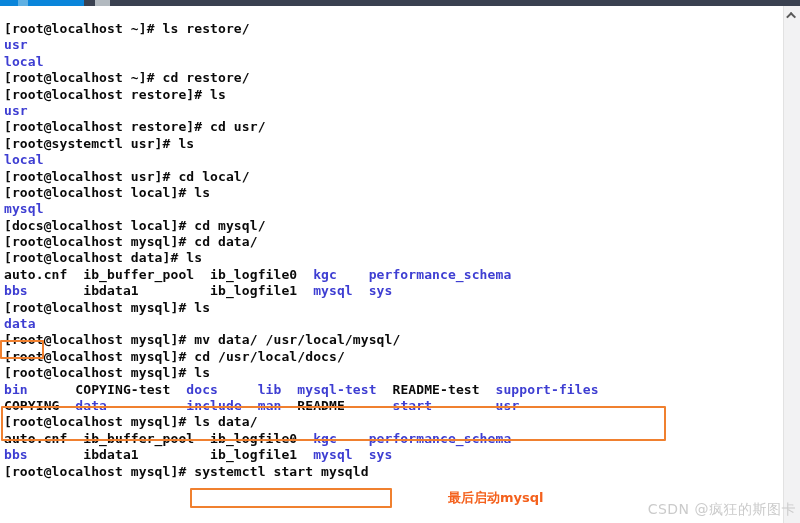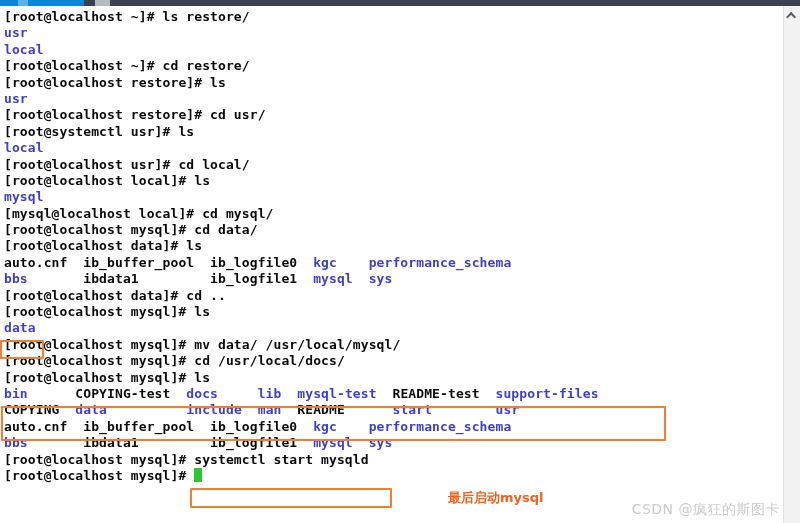--- a/index.html
+++ b/index.html
@@ -13,21 +13,21 @@
   
   .topbar { position: absolute; top: 0; left: 0; width: 800px; height: 6px; background: var(--c-topbar-dark, #3a4150); }
   .topbar .seg-blue { position: absolute; left: 0; top: 0; width: 84px; height: 6px; background: var(--c-topbar-blue, #0a85da); }
   .topbar .seg-tick { position: absolute; left: 18px; top: 0; width: 10px; height: 6px; background: var(--c-topbar-tick, #5fb0e3); }
   .topbar .seg-tab  { position: absolute; left: 95px; top: 0; width: 15px; height: 6px; background: var(--c-topbar-gray, #b2b9bf); }
 
   
   .terminal {
     position: absolute; top: 6px; left: 0; width: 783px; height: 517px;
     background: #ffffff; overflow: hidden;
-    padding: 3px 0 0 4px;
+    padding: 15px 0 0 4px;
   }
   .tline {
     white-space: pre;
     font-size: 13px;
     line-height: 16.4px;
     height: 16.4px;
     font-weight: bold;
     color: var(--c-text, #0a0a0a);
     letter-spacing: 0.1px;
   }
@@ -69,21 +69,21 @@
     background: #f2f2f3; display: flex; align-items: center; justify-content: center;
   }
   .chevron-up {
     width: 7px; height: 7px;
     border-left: 2px solid #5a5a5a; border-top: 2px solid #5a5a5a;
     transform: rotate(45deg) translateY(2px);
   }
 
   
   .watermark {
-    position: absolute; right: 20px; bottom: 4px;
+    position: absolute; right: 4px; bottom: 4px;
     font-family: "DejaVu Sans", "Liberation Sans", sans-serif;
     font-size: 14px; color: #cbcbcb; letter-spacing: 0.5px;
     white-space: nowrap;
   }
 </style>
 </head>
 <body>
 
 <div class="topbar">
   <div class="seg-blue"></div>
@@ -97,37 +97,36 @@
     <div class="tline"><span class="dir">local</span></div>
     <div class="tline"><span>[root@localhost ~]# cd restore/</span></div>
     <div class="tline"><span>[root@localhost restore]# ls</span></div>
     <div class="tline"><span class="dir">usr</span></div>
     <div class="tline"><span>[root@localhost restore]# cd usr/</span></div>
     <div class="tline"><span>[root@systemctl usr]# ls</span></div>
     <div class="tline"><span class="dir">local</span></div>
     <div class="tline"><span>[root@localhost usr]# cd local/</span></div>
     <div class="tline"><span>[root@localhost local]# ls</span></div>
     <div class="tline"><span class="dir">mysql</span></div>
-    <div class="tline"><span>[mysql@localhost local]# cd mysql/</span></div>
+    <div class="tline"><span>[docs@localhost local]# cd mysql/</span></div>
     <div class="tline"><span>[root@localhost mysql]# cd data/</span></div>
     <div class="tline"><span>[root@localhost data]# ls</span></div>
     <div class="tline"><span>auto.cnf  ib_buffer_pool  ib_logfile0  </span><span class="dir">kgc</span><span>    </span><span class="dir">performance_schema</span></div>
     <div class="tline"><span class="dir">bbs</span><span>       ibdata1         ib_logfile1  </span><span class="dir">mysql</span><span>  </span><span class="dir">sys</span></div>
-    <div class="tline"><span>[root@localhost data]# cd ..</span></div>
     <div class="tline"><span>[root@localhost mysql]# ls</span></div>
     <div class="tline"><span class="dir">data</span></div>
     <div class="tline"><span>[root@localhost mysql]# mv data/ /usr/local/mysql/</span></div>
     <div class="tline"><span>[root@localhost mysql]# cd /usr/local/docs/</span></div>
     <div class="tline"><span>[root@localhost mysql]# ls</span></div>
     <div class="tline"><span class="dir">bin</span><span>      COPYING-test  </span><span class="dir">docs</span><span>     </span><span class="dir">lib</span><span>  </span><span class="dir">mysql-test</span><span>  README-test  </span><span class="dir">support-files</span></div>
     <div class="tline"><span>COPYING  </span><span class="dir">data</span><span>          </span><span class="dir">include</span><span>  </span><span class="dir">man</span><span>  README      </span><span class="dir">start</span><span>        </span><span class="dir">usr</span></div>
+    <div class="tline"><span>[root@localhost mysql]# ls data/</span></div>
     <div class="tline"><span>auto.cnf  ib_buffer_pool  ib_logfile0  </span><span class="dir">kgc</span><span>    </span><span class="dir">performance_schema</span></div>
     <div class="tline"><span class="dir">bbs</span><span>       ibdata1         ib_logfile1  </span><span class="dir">mysql</span><span>  </span><span class="dir">sys</span></div>
     <div class="tline"><span>[root@localhost mysql]# systemctl start mysqld</span></div>
-    <div class="tline"><span>[root@localhost mysql]# </span><span class="cursor"></span></div>
   </div>
 
 <div class="hl-box" id="hl-data"></div>
 <div class="hl-box" id="hl-ls-block"></div>
 <div class="hl-box" id="hl-systemctl"></div>
 
 <div class="annotation">最后启动mysql</div>
 
 <div class="scrollbar">
   <div class="scroll-up-btn">

